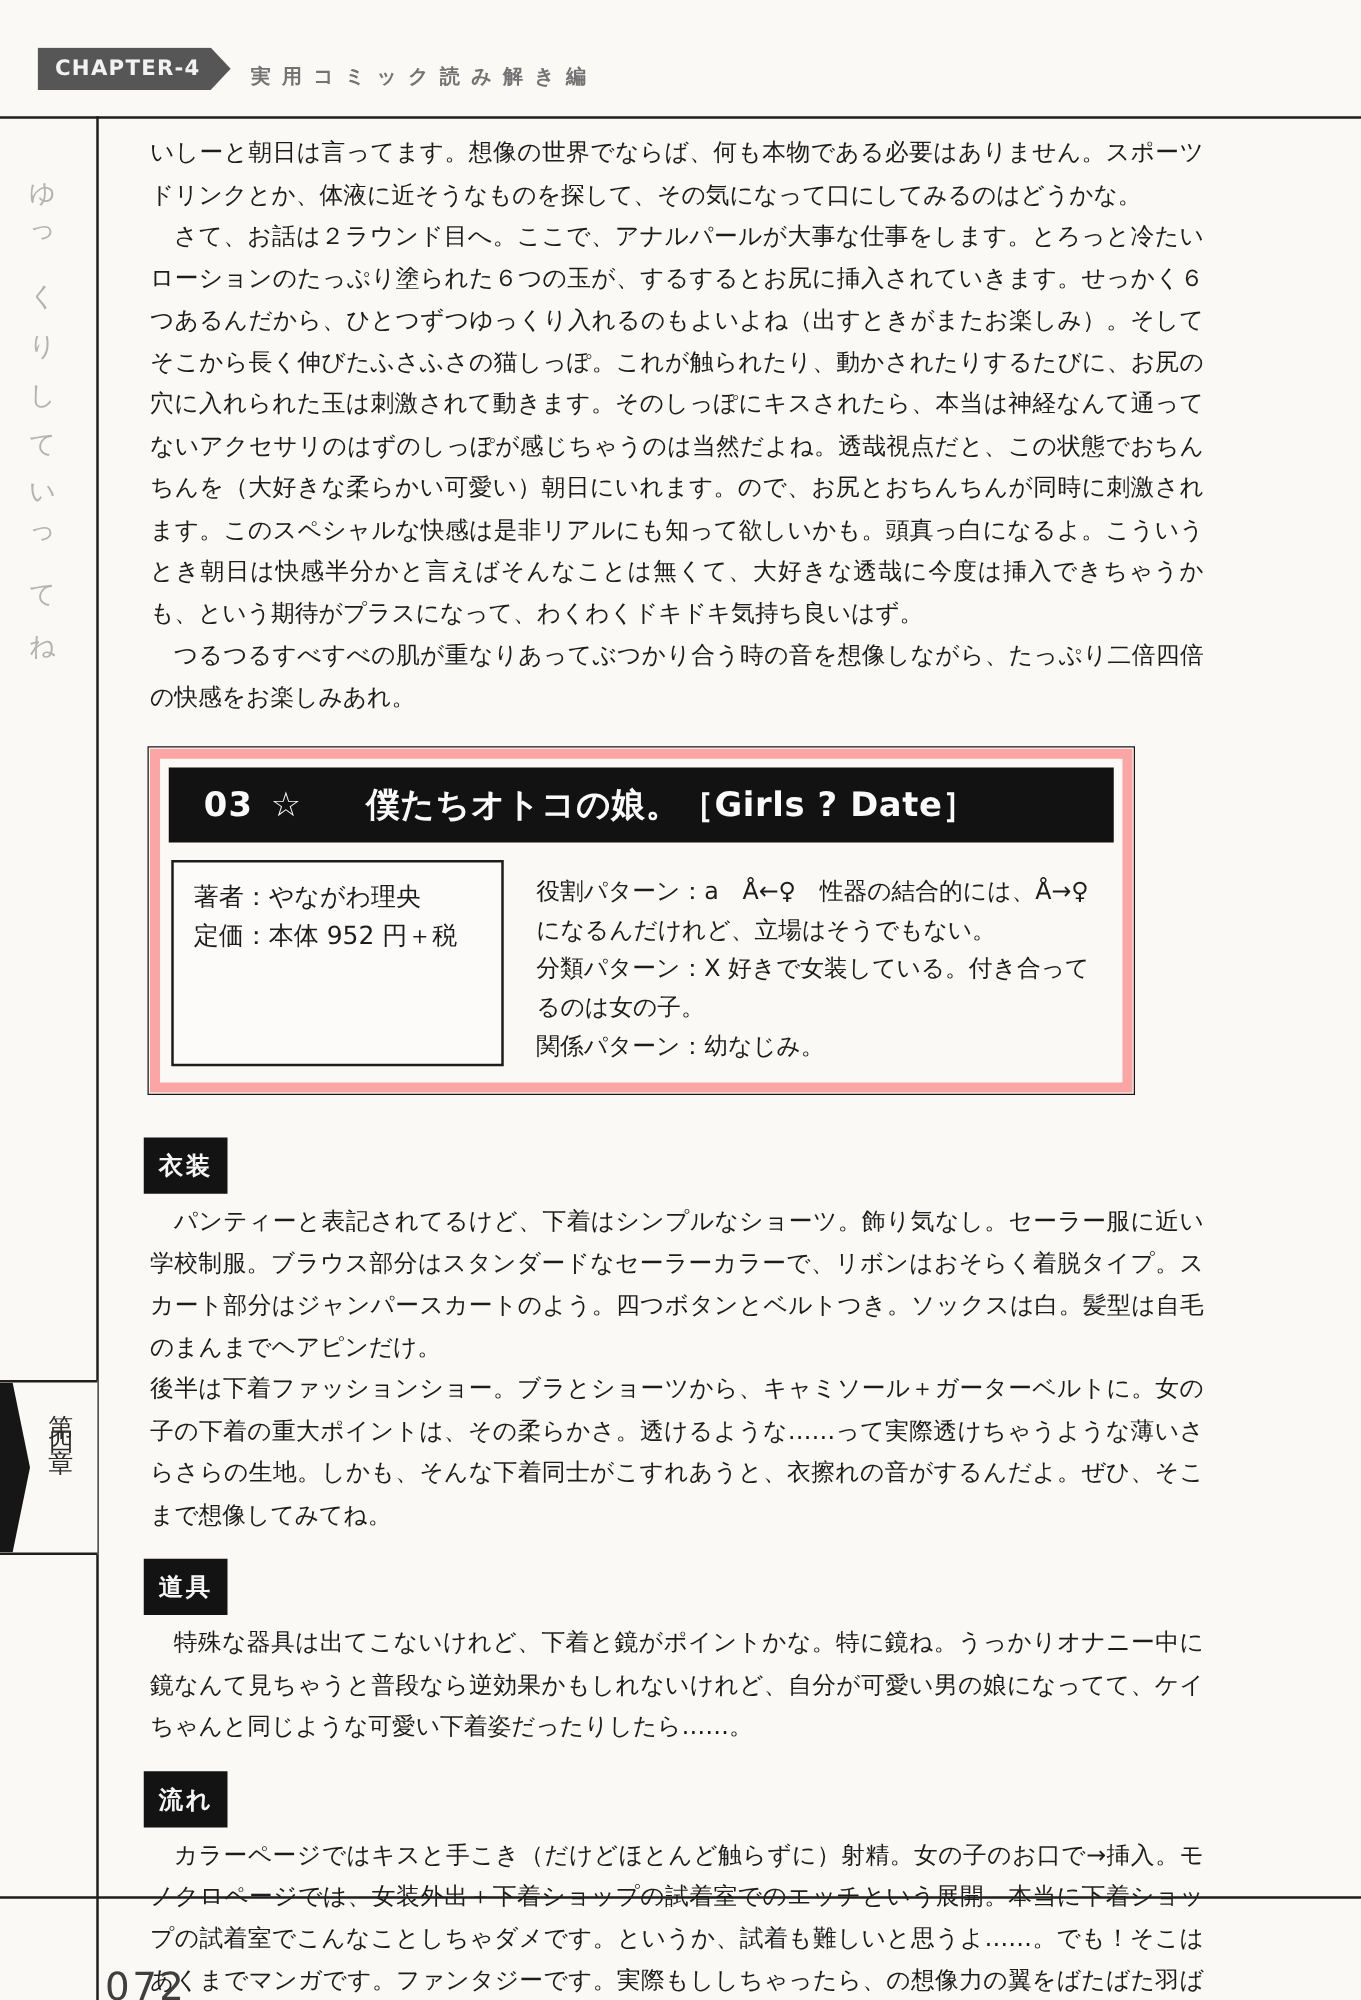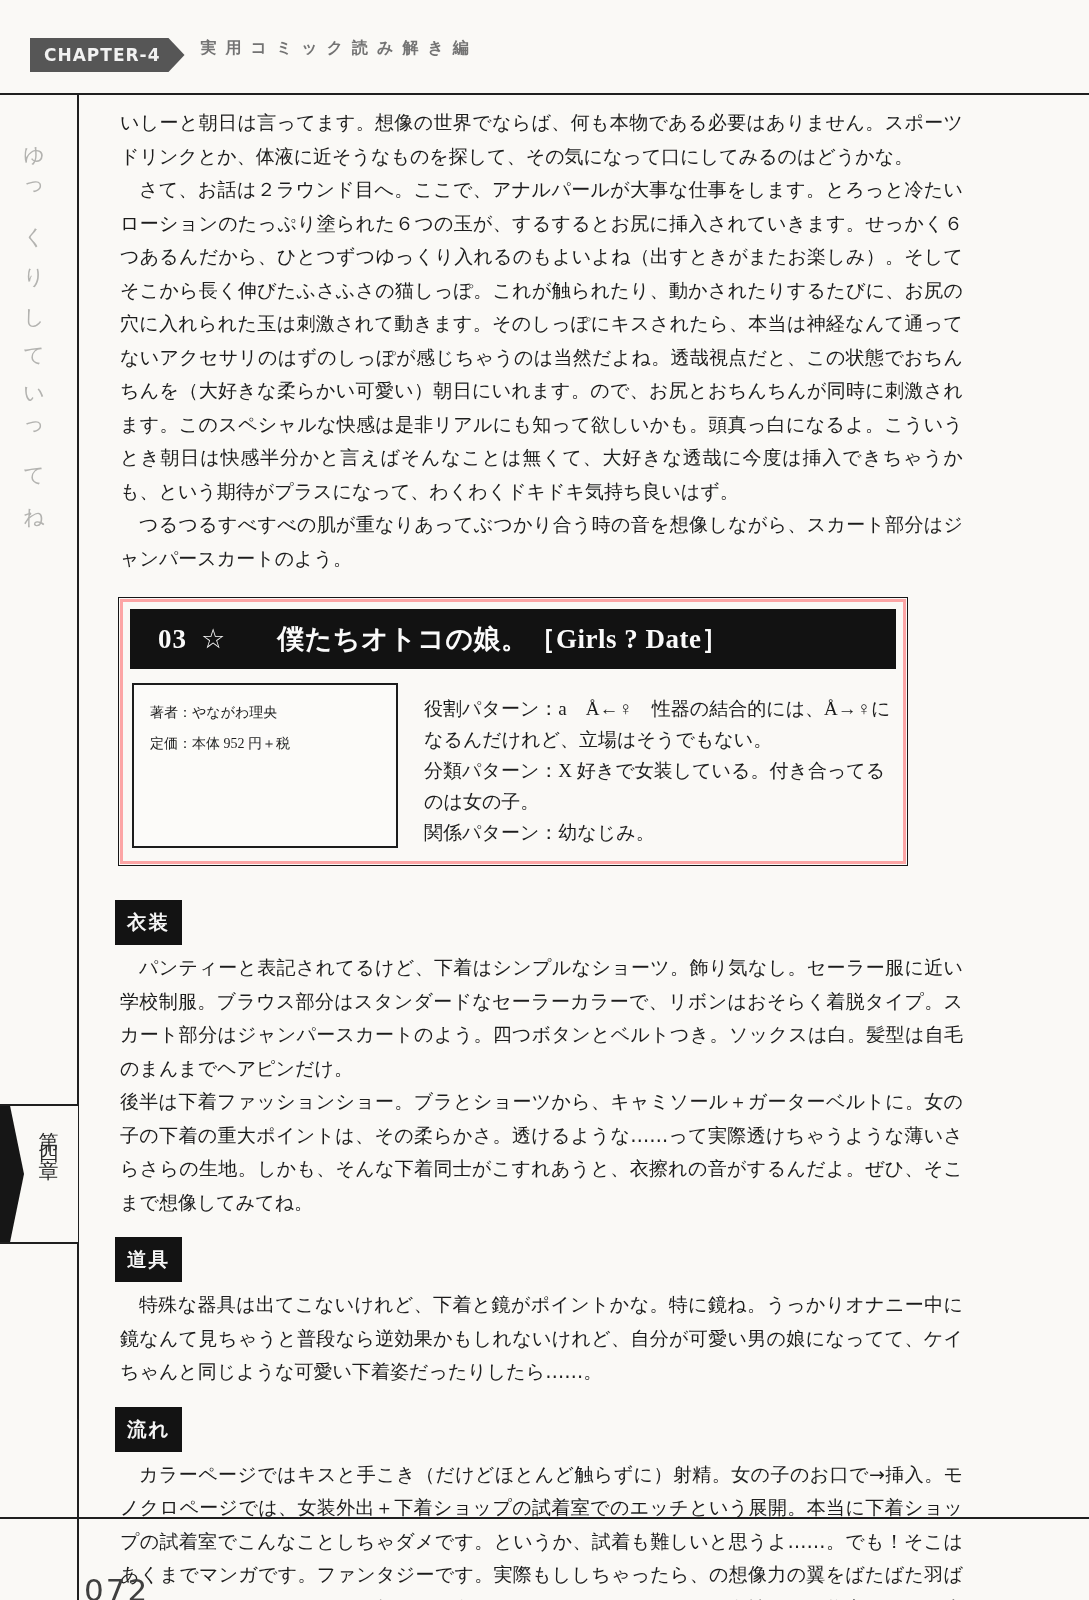--- a/index.html
+++ b/index.html
@@ -6,21 +6,21 @@
   .page{
     position:relative;
     width:1089px;height:1600px;
     background:#faf9f6;
     font-family:"DejaVu Sans","Liberation Sans",sans-serif;
     color:#1c1c1c;
     overflow:hidden;
     margin:0 auto;
   }
   
-  .chapter-header{position:absolute;top:38px;left:30px;display:flex;align-items:flex-start;gap:16px;}
+  .chapter-header{position:absolute;top:38px;left:30px;display:flex;align-items:flex-end;gap:16px;}
   .chapter-badge{
     background:#565656;color:#f2f2f2;
     font-size:17px;font-weight:bold;letter-spacing:1px;
     padding:7px 24px 7px 14px;
     clip-path:polygon(0 0,calc(100% - 16px) 0,100% 50%,calc(100% - 16px) 100%,0 100%);
   }
   .chapter-title{font-size:16px;color:#737373;letter-spacing:9px;font-weight:700;}
   .top-rule{position:absolute;top:93px;left:0;width:1089px;border-top:2px solid #1f1f1f;}
   .v-rule{position:absolute;top:93px;bottom:0;left:77px;border-left:2px solid #1f1f1f;}
   .bottom-rule{position:absolute;top:1517px;left:0;width:1089px;border-top:2px solid #1f1f1f;}
@@ -50,41 +50,40 @@
   .main{position:absolute;left:120px;top:106px;width:843px;}
   .main p{
     margin:0;font-size:19px;line-height:33.5px;
     text-align:justify;color:#1c1c1c;
   }
   .main p.indent{text-indent:1em;}
   
   .work-box{
     margin-top:24px;margin-bottom:28px;
     width:786px;
-    border:3px solid #fca5a5;
+    border:8px solid #fca5a5;
     outline:1px solid #161616;outline-offset:1px;
     background:#faf9f6;
     padding:7px;
     box-sizing:border-box;
-    font-family:Liberation Serif, serif;
   }
   .work-title-bar{
     background:#121212;color:#fafafa;
     display:flex;align-items:center;gap:14px;
     padding:12px 4px 12px 28px;
     font-weight:bold;font-size:27px;
   }
   .work-title-bar .num{letter-spacing:1px;}
   .work-title-bar .star{font-weight:normal;}
   .work-title-bar .title{margin-left:38px;letter-spacing:0.5px;}
   .work-meta{display:flex;gap:26px;margin-top:12px;padding:2px 2px 6px 2px;}
   .info-card{
     border:2px solid #1c1c1c;
     padding:12px 16px;
-    font-size:14px;line-height:31px;
+    font-size:20px;line-height:31px;
     min-width:230px;
     background:#fcfbf9;
   }
   .pattern-lines{font-size:19px;line-height:31px;padding-top:10px;}
   
   .section{margin-top:10px;}
   .section-badge{
     display:inline-block;
     background:#131313;color:#f5f5f5;
     font-size:19.5px;font-weight:bold;
@@ -109,21 +108,21 @@
   <div class="side-vertical">ゆっくりしていってね</div>
   <div class="chapter-tab">
     <span class="arrow"></span>
     <span class="tab-text">第四章</span>
   </div>
 
   <div class="main">
 
     <p>いしーと朝日は言ってます。想像の世界でならば、何も本物である必要はありません。スポーツドリンクとか、体液に近そうなものを探して、その気になって口にしてみるのはどうかな。</p>
     <p class="indent">さて、お話は２ラウンド目へ。ここで、アナルパールが大事な仕事をします。とろっと冷たいローションのたっぷり塗られた６つの玉が、するするとお尻に挿入されていきます。せっかく６つあるんだから、ひとつずつゆっくり入れるのもよいよね（出すときがまたお楽しみ）。そしてそこから長く伸びたふさふさの猫しっぽ。これが触られたり、動かされたりするたびに、お尻の穴に入れられた玉は刺激されて動きます。そのしっぽにキスされたら、本当は神経なんて通ってないアクセサリのはずのしっぽが感じちゃうのは当然だよね。透哉視点だと、この状態でおちんちんを（大好きな柔らかい可愛い）朝日にいれます。ので、お尻とおちんちんが同時に刺激されます。このスペシャルな快感は是非リアルにも知って欲しいかも。頭真っ白になるよ。こういうとき朝日は快感半分かと言えばそんなことは無くて、大好きな透哉に今度は挿入できちゃうかも、という期待がプラスになって、わくわくドキドキ気持ち良いはず。</p>
-    <p class="indent">つるつるすべすべの肌が重なりあってぶつかり合う時の音を想像しながら、スカート部分はジャンパースカートのよう。</p>
+    <p class="indent">つるつるすべすべの肌が重なりあってぶつかり合う時の音を想像しながら、たっぷり二倍四倍の快感をお楽しみあれ。</p>
 
     <div class="work-box">
       <div class="work-title-bar">
         <span class="num">03</span>
         <span class="star">☆</span>
         <span class="title">僕たちオトコの娘。［Girls ? Date］</span>
       </div>
       <div class="work-meta">
         <div class="info-card">
           <div>著者：やながわ理央</div>

